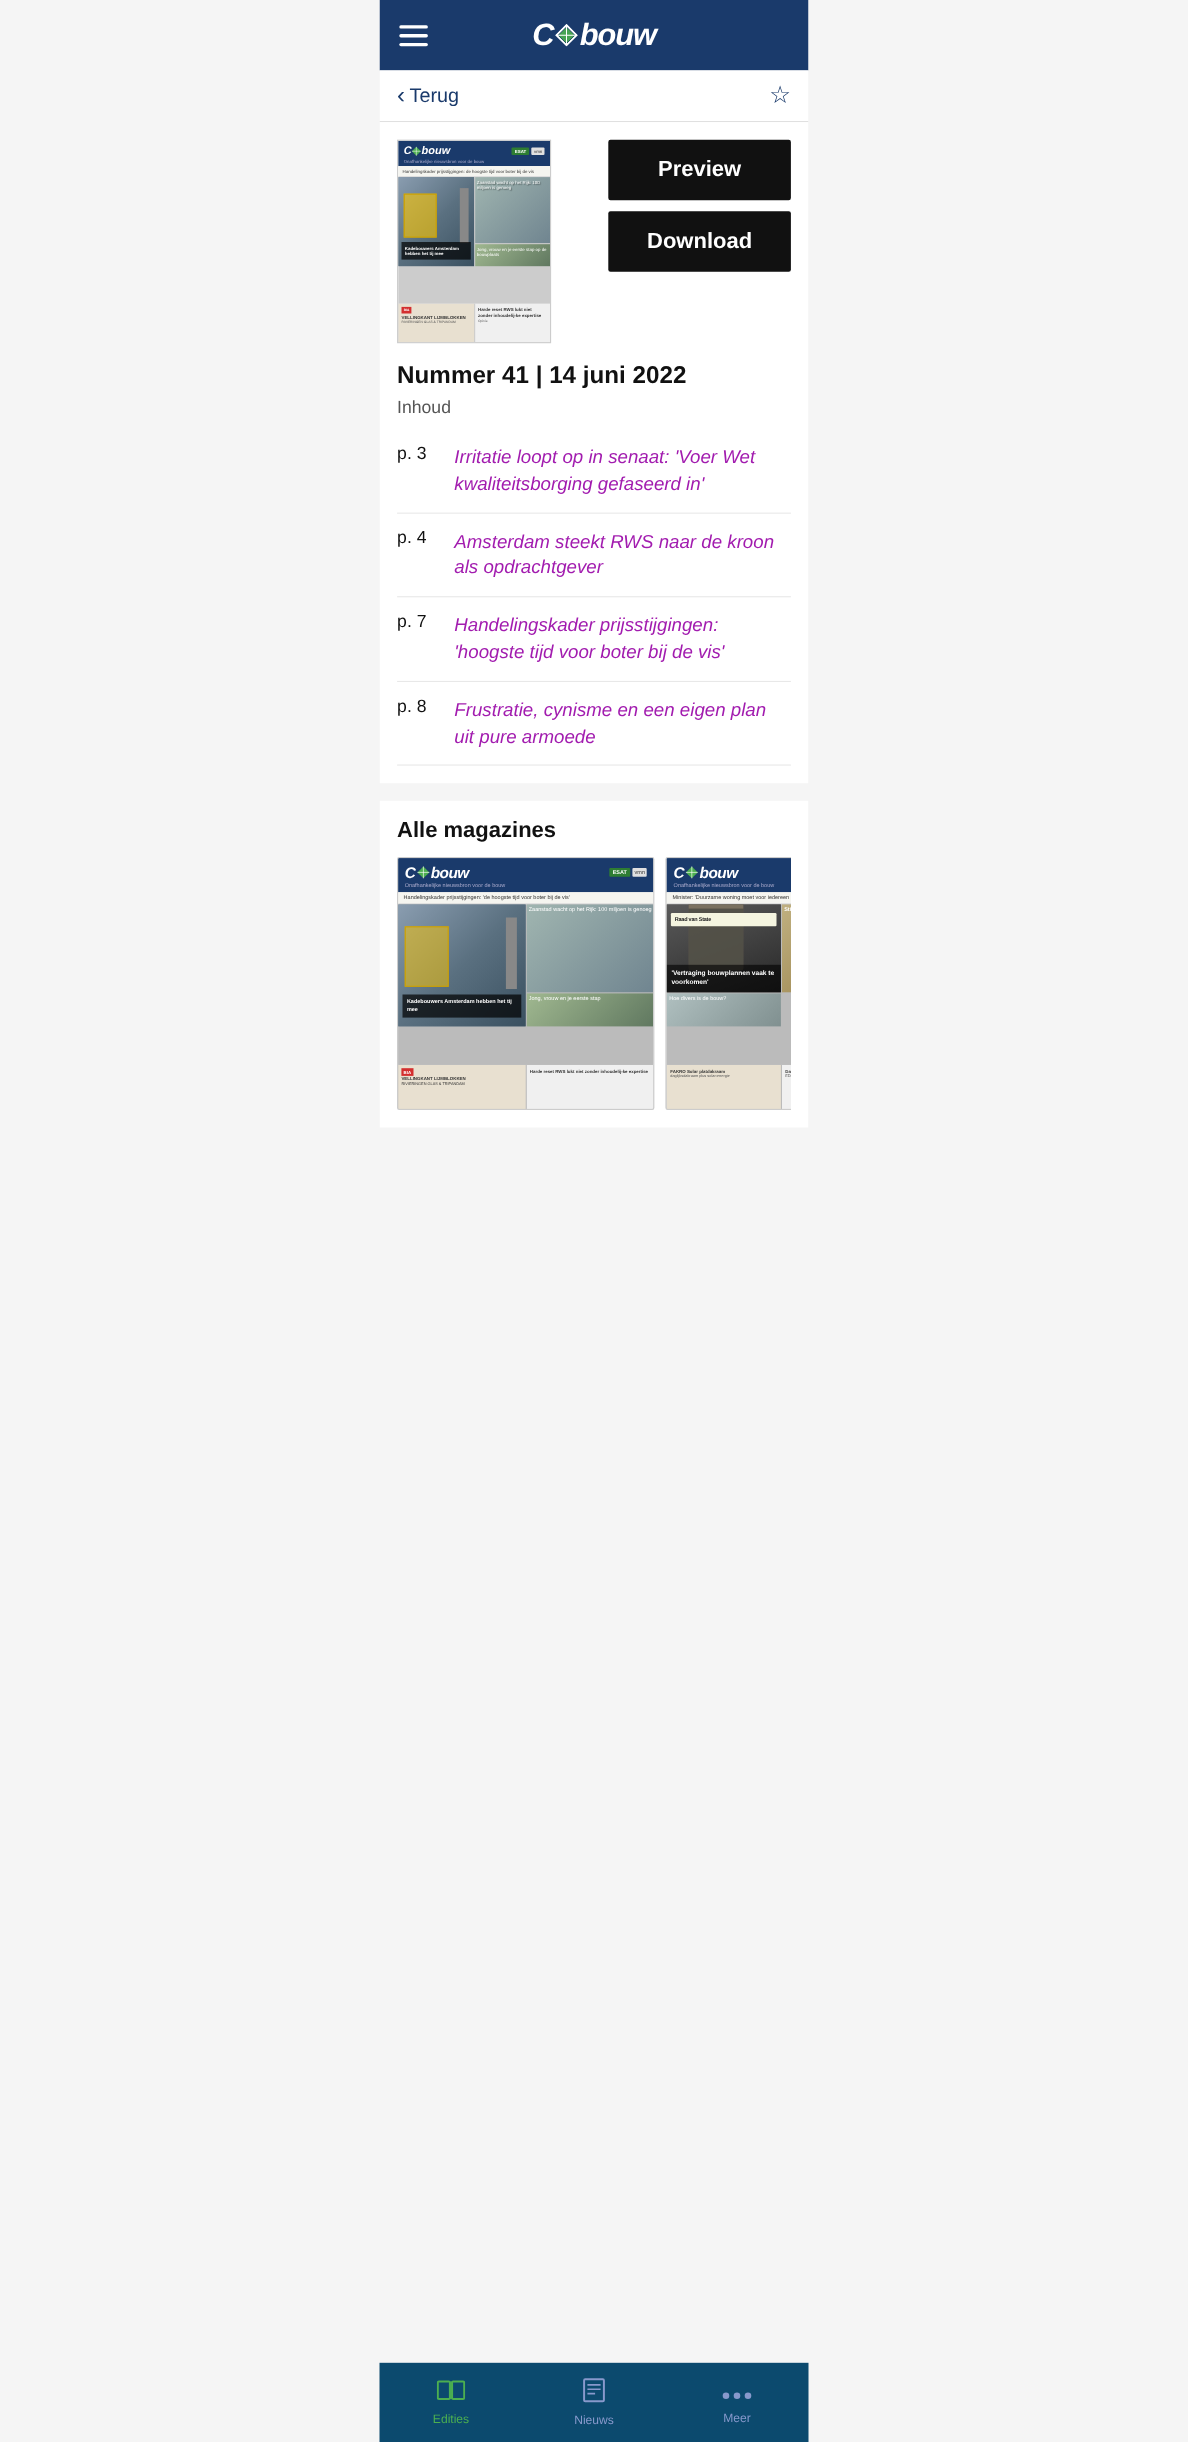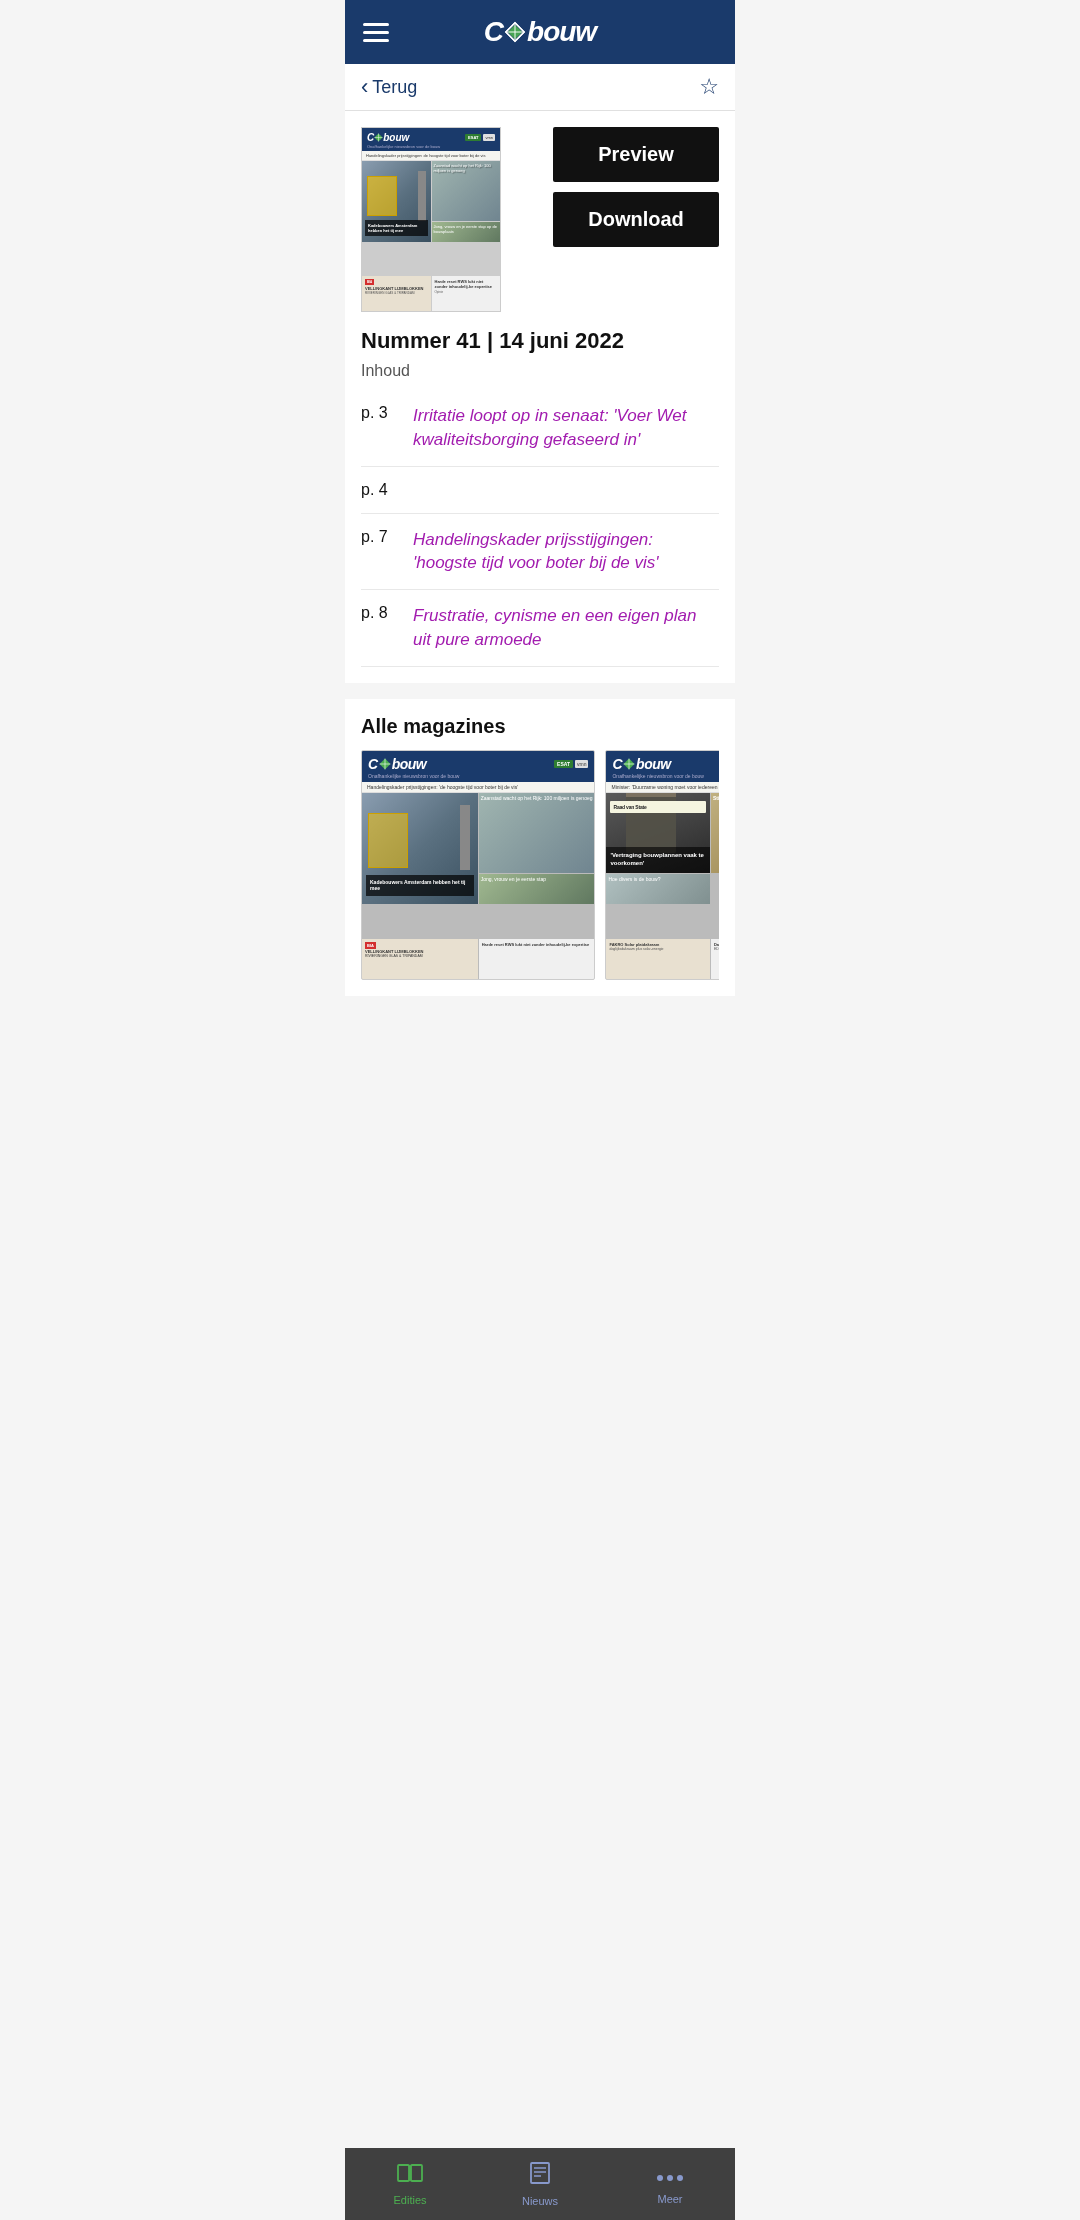--- a/index.html
+++ b/index.html
@@ -453,21 +453,21 @@
       overflow: hidden;
     }
 
     
     .tab-bar {
       position: fixed;
       bottom: 0;
       left: 50%;
       transform: translateX(-50%);
       width: 390px;
-      background: #404040;
+      background: #0c4a6e;
       display: flex;
       align-items: center;
       height: 72px;
       padding-bottom: 8px;
     }
 
     .tab-item {
       flex: 1;
       display: flex;
       flex-direction: column;
@@ -601,20 +601,21 @@
 
   <div class="toc-header">Inhoud</div>
 
   <div class="toc-items">
     <div class="toc-item">
       <span class="toc-page">p. 3</span>
       <span class="toc-text">Irritatie loopt op in senaat: 'Voer Wet kwaliteitsborging gefaseerd in'</span>
     </div>
     <div class="toc-item">
       <span class="toc-page">p. 4</span>
+      <span class="toc-text">Amsterdam steekt RWS naar de kroon als opdrachtgever</span>
     </div>
     <div class="toc-item">
       <span class="toc-page">p. 7</span>
       <span class="toc-text">Handelingskader prijsstijgingen: 'hoogste tijd voor boter bij de vis'</span>
     </div>
     <div class="toc-item">
       <span class="toc-page">p. 8</span>
       <span class="toc-text">Frustratie, cynisme en een eigen plan uit pure armoede</span>
     </div>
   </div>

